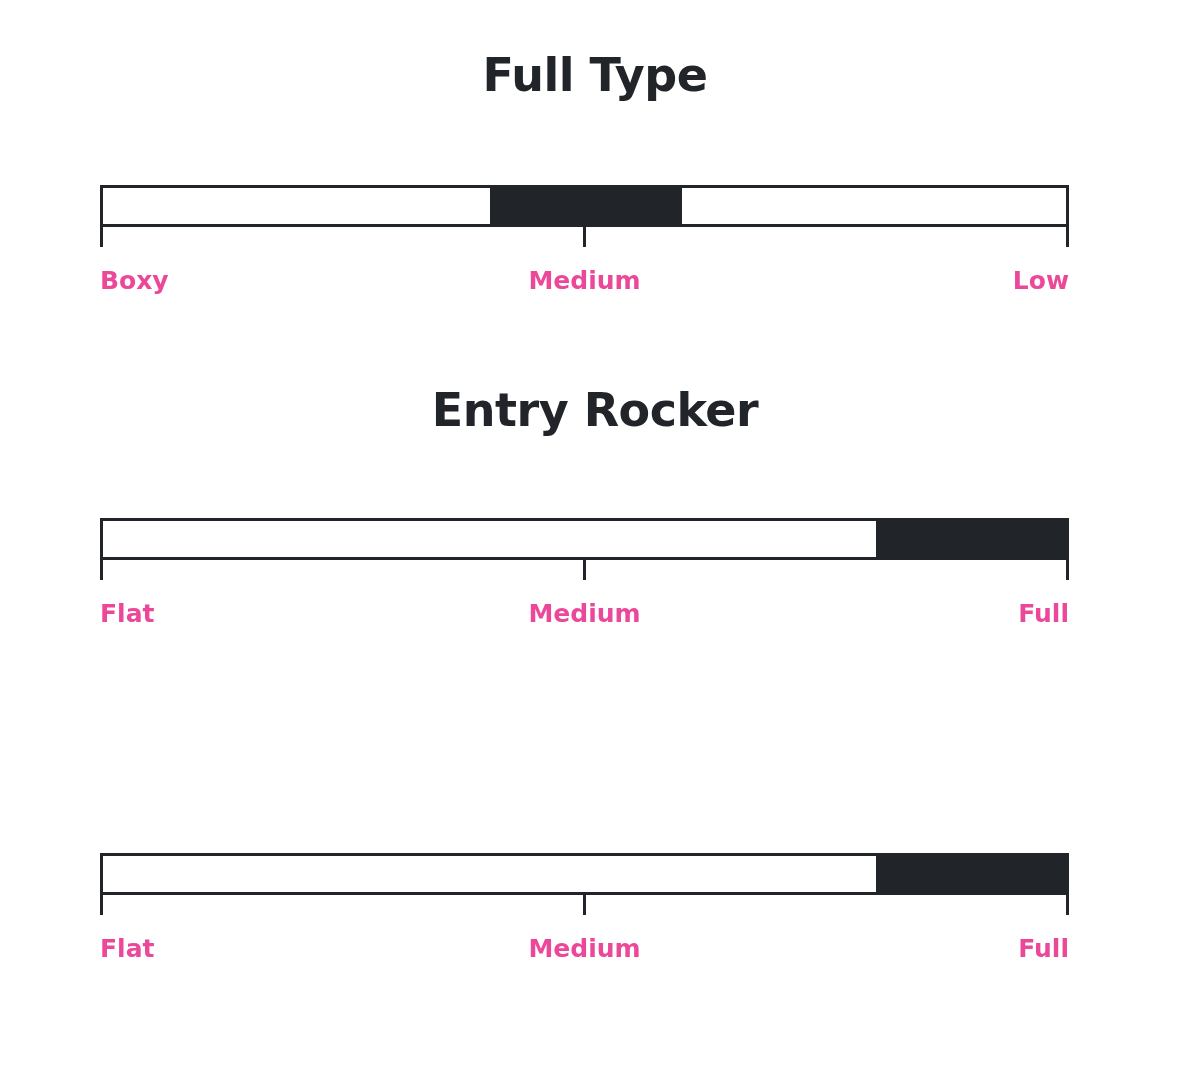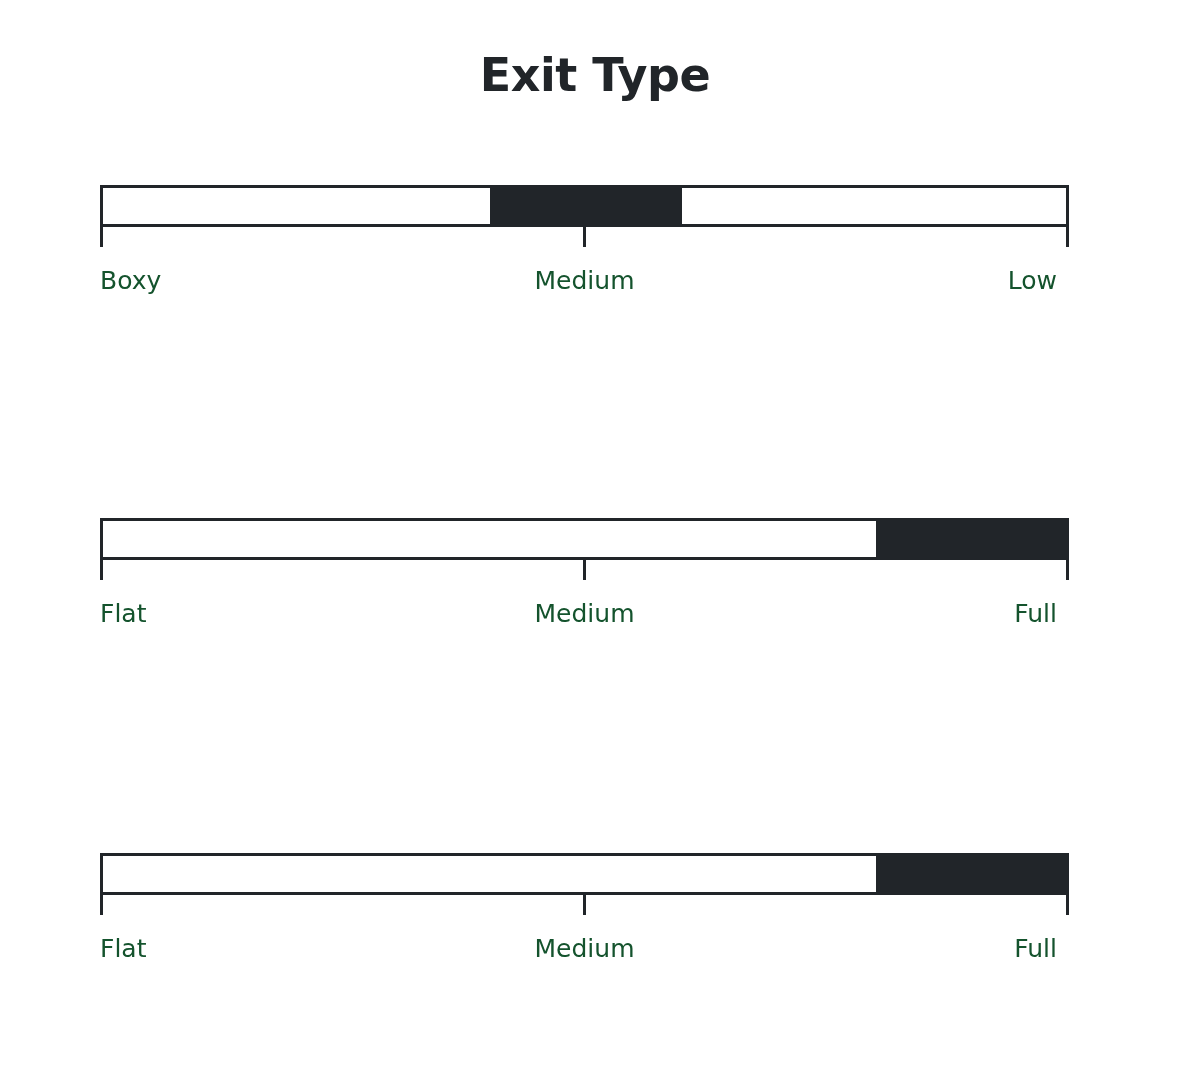--- a/index.html
+++ b/index.html
@@ -76,57 +76,60 @@
   .tick.mid   { left: 50%; margin-left: -1.5px; }
   .tick.end   { right: 0; }
 
   
   .scale-labels {
     position: relative;
     width: 969px;
     height: 34px;
     font-size: 25px;
     line-height: 34px;
-    color: #14532d;
-    font-weight: normal;
+    color: #ec4899;
+    font-weight: bold;
   }
   .scale-label {
     position: absolute;
     top: 0;
     white-space: nowrap;
   }
   .scale-label.left   { left: 0; }
   .scale-label.center { left: 50%; transform: translateX(-50%); }
-  .scale-label.right  { right: 12px; }
+  .scale-label.right  { right: 0; }
 </style>
 </head>
 <body>
 
 <div class="page" style="background: rgb(255, 255, 255);">
 
   <div class="section" style="top:52px;">
-    <h2 class="section-title">Exit Type</h2>
+    <h2 class="section-title">Full Type</h2>
   </div>
 
   <div class="gauge" style="top:185px;">
     <div class="track" style="border-color: rgb(33, 37, 41);">
       <div class="fill" style="left: 40.2%; width: 19.9%; background: rgb(33, 37, 41);"></div>
     </div>
     <div class="axis">
       <div class="tick start" style="background: rgb(33, 37, 41);"></div>
       <div class="tick mid" style="background: rgb(33, 37, 41);"></div>
       <div class="tick end" style="background: rgb(33, 37, 41);"></div>
     </div>
     <div class="scale-labels" style="margin-top:17px;">
       <span class="scale-label left">Boxy</span>
       <span class="scale-label center">Medium</span>
       <span class="scale-label right">Low</span>
     </div>
   </div>
 
+  <div class="section" style="top:387px;">
+    <h2 class="section-title">Entry Rocker</h2>
+  </div>
 
   <div class="gauge" style="top:518px;">
     <div class="track" style="border-color: rgb(33, 37, 41);">
       <div class="fill" style="left: 80.3%; width: 19.7%; right: -3px; background: rgb(33, 37, 41);"></div>
     </div>
     <div class="axis">
       <div class="tick start" style="background: rgb(33, 37, 41);"></div>
       <div class="tick mid" style="background: rgb(33, 37, 41);"></div>
       <div class="tick end" style="background: rgb(33, 37, 41);"></div>
     </div>

